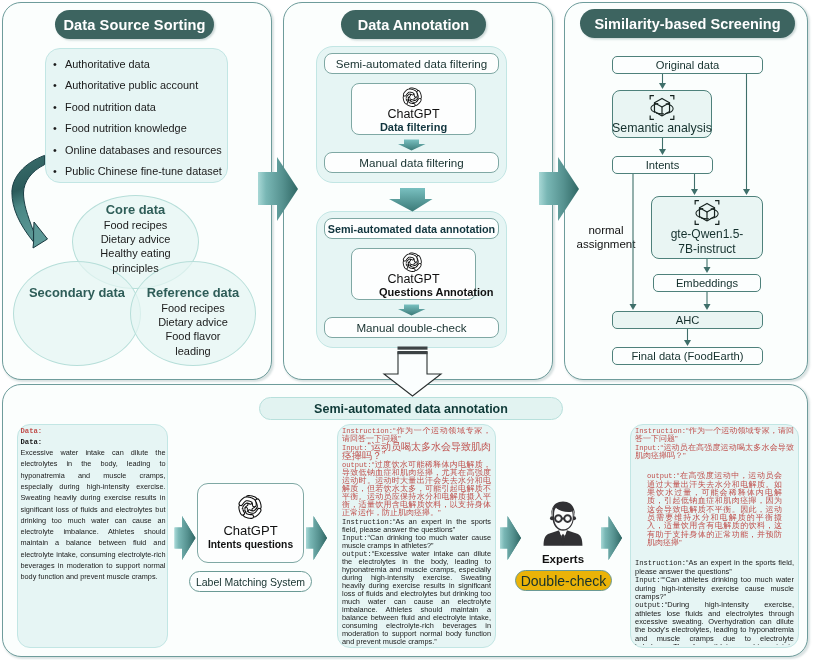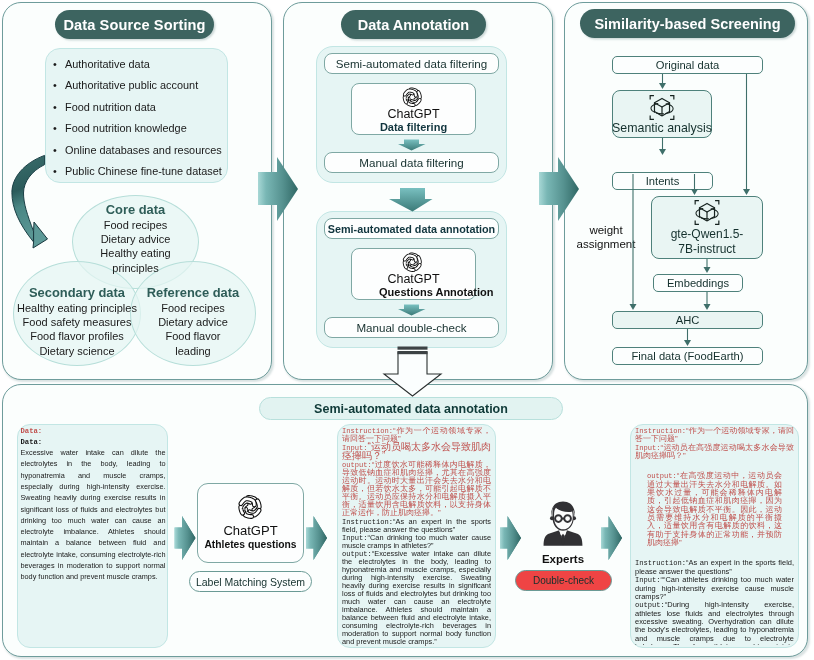--- a/index.html
+++ b/index.html
@@ -51,26 +51,20 @@
   <div style="font-size:12.9px;font-weight:bold;color:#2e5d58;line-height:15.5px;">Core data</div>
   <div style="font-size:11px;color:#1a1a1a;line-height:14.4px;">
       <div>Food recipes</div>
       <div>Dietary advice</div>
       <div>Healthy eating</div>
       <div>principles</div>
     </div>
 </div>
 <div style="position:absolute;left:6px;top:285px;width:142px;text-align:center;">
   <div style="font-size:12.9px;font-weight:bold;color:#2e5d58;line-height:15.5px;">Secondary data</div>
-  <div style="font-size:11px;color:#1a1a1a;line-height:14.4px;">
-      <div>Healthy eating principles</div>
-      <div>Food safety measures</div>
-      <div>Food flavor profiles</div>
-      <div>Dietary science</div>
-    </div>
 </div>
 <div style="position:absolute;left:128px;top:285px;width:130px;text-align:center;">
   <div style="font-size:12.9px;font-weight:bold;color:#2e5d58;line-height:15.5px;">Reference data</div>
   <div style="font-size:11px;color:#1a1a1a;line-height:14.4px;">
       <div>Food recipes</div>
       <div>Dietary advice</div>
       <div>Food flavor</div>
       <div>leading</div>
     </div>
 </div>
@@ -114,45 +108,45 @@
 </div>
 
 <div class="node" style="left:612px;top:56px;width:151px;height:18px;font-size:11.2px;">
   <span>Original data</span>
 </div>
 
 <div class="node tinted" style="left:612px;top:90px;width:100px;height:48px;border-radius:8px;align-items:flex-end;">
   <span style="font-size:12.4px;padding-bottom:2px;white-space:nowrap;">Semantic analysis</span>
 </div>
 
-<div class="node" style="left:612px;top:156px;width:101px;height:18px;font-size:11.2px;margin-top:16px;">
+<div class="node" style="left:612px;top:156px;width:101px;height:18px;font-size:11.2px;">
   <span>Intents</span>
 </div>
 
 <div class="node tinted" style="left:651px;top:196px;width:112px;height:63px;border-radius:8px;flex-direction:column;
             justify-content:flex-end;line-height:15px;font-size:12px;">
   <span>gte-Qwen1.5-</span>
   <span style="padding-bottom:1px;">7B-instruct</span>
 </div>
 
-<div class="node" style="left:653px;top:274px;width:90px;height:18px;font-size:11.2px;">
+<div class="node" style="left:653px;top:274px;width:108px;height:18px;font-size:11.2px;">
   <span>Embeddings</span>
 </div>
 
 <div class="node tinted" style="left:612px;top:311px;width:151px;height:18px;font-size:11.2px;">
   <span>AHC</span>
 </div>
 
 <div class="node" style="left:612px;top:347px;width:151px;height:18px;font-size:11.2px;">
   <span>Final data (FoodEarth)</span>
 </div>
 
 <div style="position:absolute;left:572px;top:223px;width:68px;text-align:center;
             font-size:11.5px;color:#111;line-height:14px;">
-  <div>weight</div>
+  <div>normal</div>
   <div>assignment</div>
 </div>
 
 <div class="panel" style="left:2px;top:384px;width:806px;height:273px;"></div>
 
 <div style="position:absolute;left:259px;top:397px;width:304px;height:23px;
             background:#e2f3f1;border:1px solid #b8e0dc;border-radius:999px;box-sizing:border-box;
             display:flex;align-items:center;justify-content:center;
             font-size:12.5px;font-weight:bold;color:#0f3a38;">
   <span>Semi-automated data annotation</span>
@@ -162,35 +156,35 @@
 <div style="position:absolute;left:20.5px;top:427px;width:145px;height:220px;overflow:hidden;
             font-size:7.3px;line-height:11.3px;text-align:justify;">
   <div style="color:#c0504d;font-family:'Liberation Mono',monospace;font-size:7.2px;font-weight:bold;line-height:9.6px;">Data:</div>
   <div style="color:#1a1a1a;font-family:'Liberation Mono',monospace;font-size:7.2px;font-weight:bold;line-height:10.5px;">Data:</div>
   <div style="color:#1a1a1a;">Excessive water intake can dilute the electrolytes in the body, leading to hyponatremia and muscle cramps, especially during high-intensity exercise. Sweating heavily during exercise results in significant loss of fluids and electrolytes but drinking too much water can cause an electrolyte imbalance. Athletes should maintain a balance between fluid and electrolyte intake, consuming electrolyte-rich beverages in moderation to support normal body function and prevent muscle cramps.</div>
 </div>
 
 <div class="wbox" style="left:197px;top:483px;width:107px;height:80px;border-radius:11px;"></div>
 <div style="position:absolute;left:197px;top:523px;width:107px;text-align:center;">
   <div style="font-size:13px;color:#111;line-height:15px;">ChatGPT</div>
-  <div style="font-size:10.3px;font-weight:bold;color:#111;line-height:13px;">Athletes questions</div>
+  <div style="font-size:10.3px;font-weight:bold;color:#111;line-height:13px;">Intents questions</div>
 </div>
 <div style="position:absolute;left:189px;top:571px;width:123px;height:21px;
             background:#fcfefe;border:1px solid #6a9a95;border-radius:999px;box-sizing:border-box;
             display:flex;align-items:center;justify-content:center;font-size:10.5px;color:#14302d;">
   <span>Label Matching System</span>
 </div>
 
 <div class="softbox" style="left:337px;top:424px;width:159px;height:224px;border-radius:13px;"></div>
 
 <div style="position:absolute;left:500px;top:553px;width:126px;text-align:center;
             font-size:11.5px;font-weight:bold;color:#111;">Experts</div>
 <div style="position:absolute;left:515px;top:570px;width:97px;height:21px;
-            background:#ef4444;border:1px solid #6a9a95;border-radius:999px;box-sizing:border-box;
-            display:flex;align-items:center;justify-content:center;font-size:10px;color:#14302d;">
+            background:#eab308;border:1px solid #6a9a95;border-radius:999px;box-sizing:border-box;
+            display:flex;align-items:center;justify-content:center;font-size:14px;color:#14302d;">
   <span>Double-check</span>
 </div>
 
 <div class="softbox" style="left:630px;top:424px;width:169px;height:224px;border-radius:13px;"></div>
 
 <div style="position:absolute;left:342px;top:427px;width:149px;height:220px;overflow:hidden;
             font-size:7.35px;line-height:8.05px;text-align:justify;">
   <p style="margin:0;color:#c0504d;">
     <span style="font-family:'Liberation Mono',monospace;font-size:7.1px;">Instruction:</span><span style="font-size:8.0px;">“作为一个运动领域专家，请回答一下问题”</span>
   </p>

